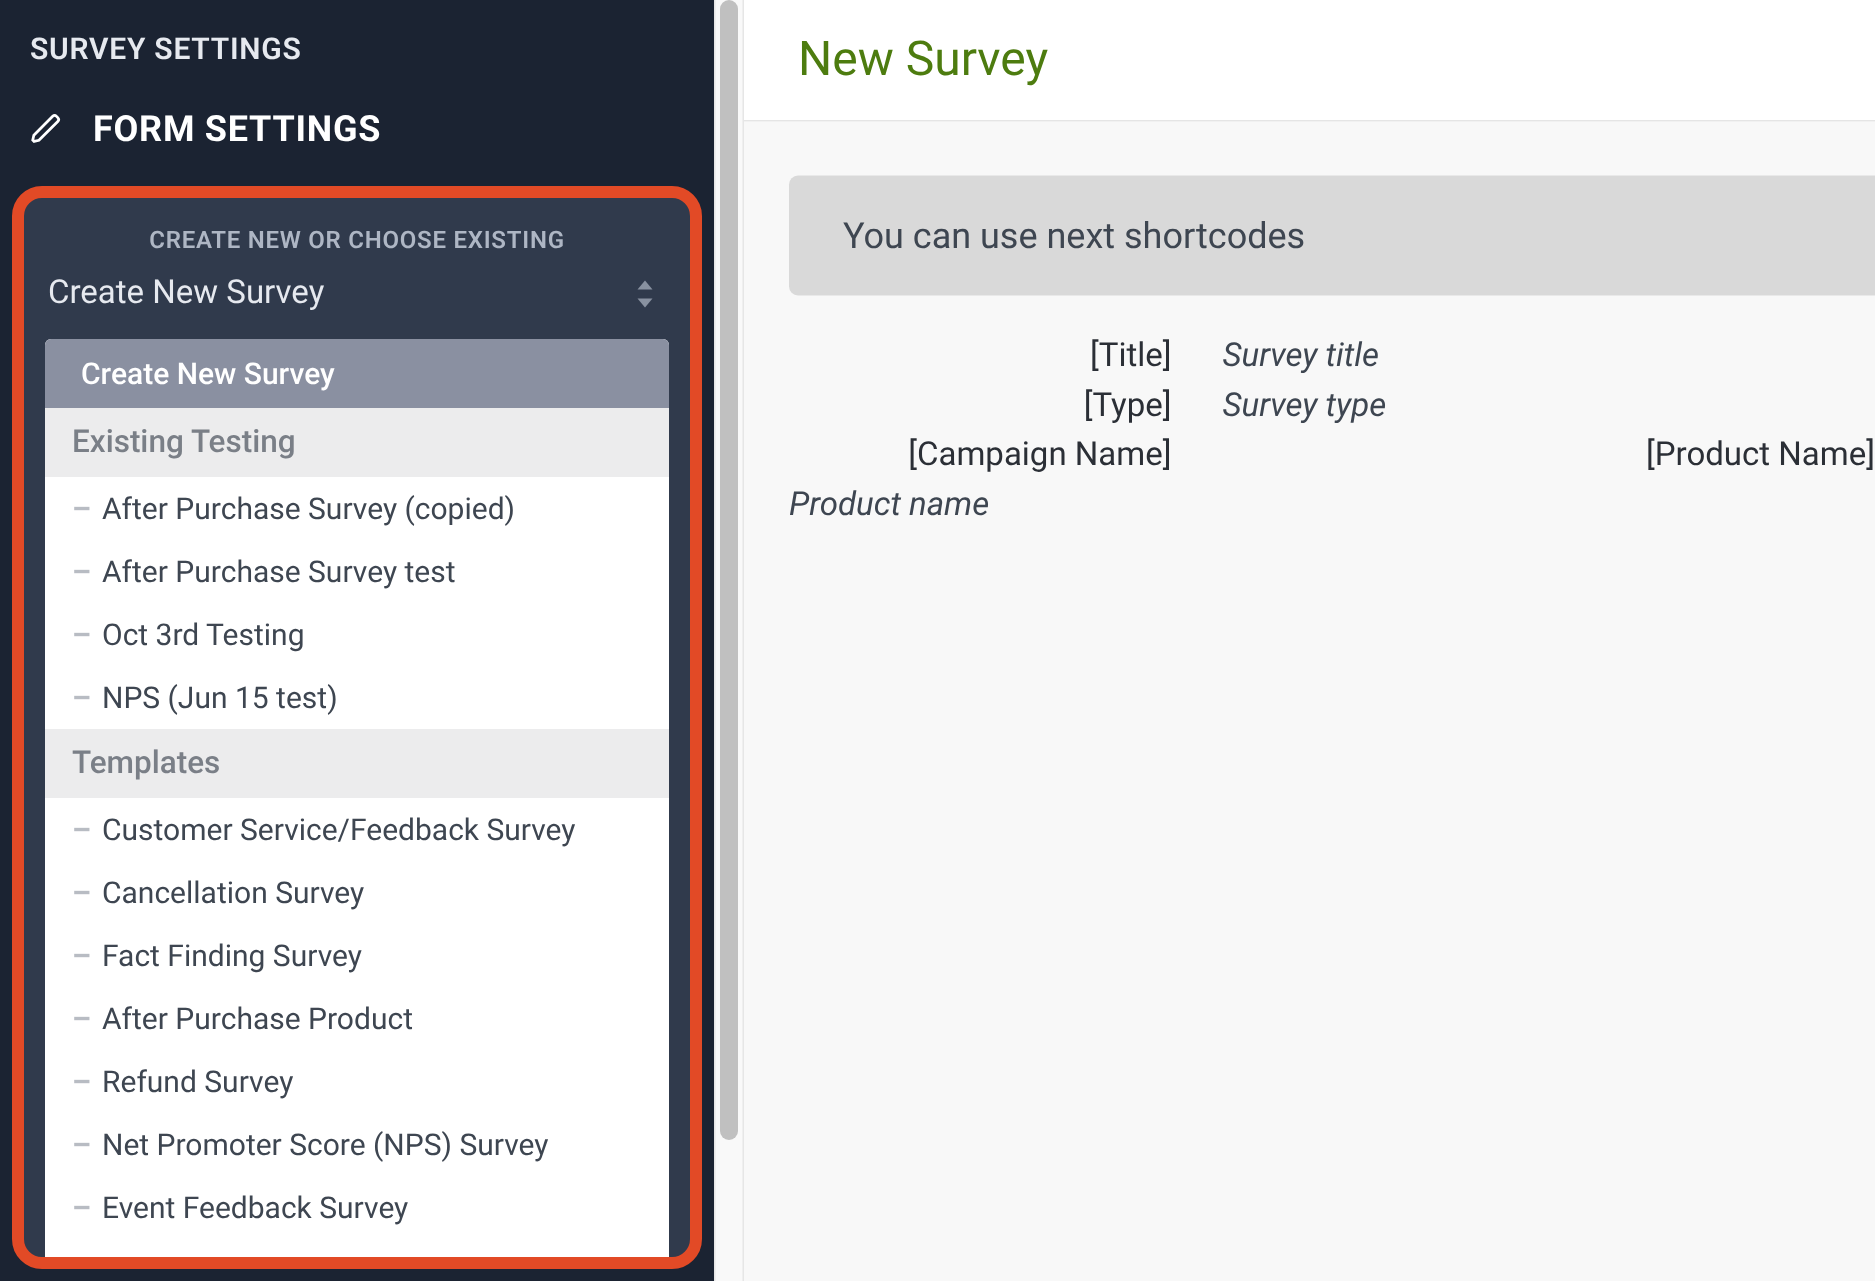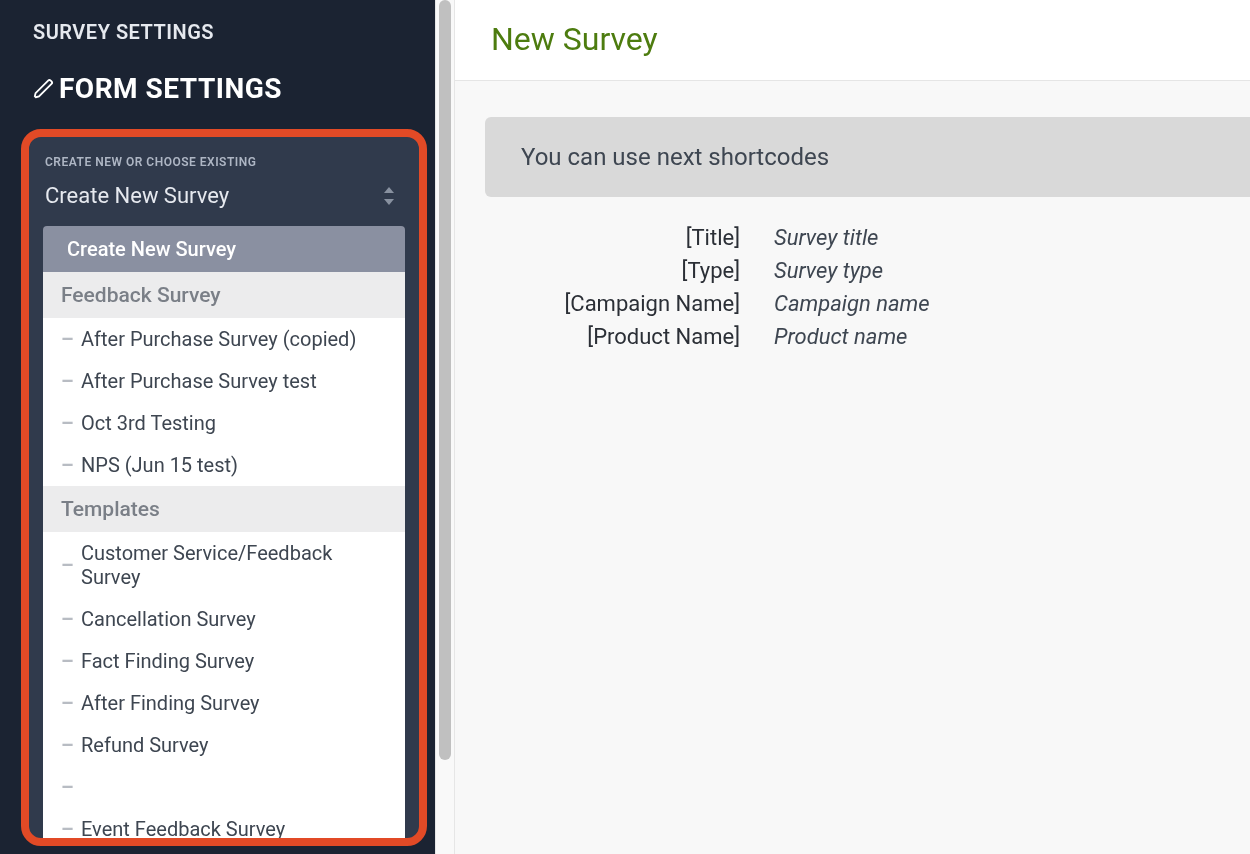--- a/index.html
+++ b/index.html
@@ -7,42 +7,42 @@
       font-family: -apple-system, BlinkMacSystemFont, "Segoe UI", Roboto, "Helvetica Neue", Arial, sans-serif;
       background: #fff;
       width: 1250px;
       height: 854px;
       display: flex;
       overflow: hidden;
     }
 
     
     .sidebar {
-      width: 435px;
+      width: 476px;
       background: #1b2332;
-      padding: 20px 0 0 13px;
+      padding: 20px 0 0 0;
       display: flex;
       flex-direction: column;
       flex-shrink: 0;
     }
     .sidebar-title {
       color: #e6e9ef;
       font-size: 20px;
       font-weight: 600;
       letter-spacing: 0.5px;
       padding: 0 20px 28px 20px;
     }
     .sidebar-section-title {
       color: #ffffff;
-      font-size: 28px;
+      font-size: 24px;
       font-weight: 700;
       letter-spacing: 0.5px;
       display: flex;
       align-items: center;
-      gap: 4px;
+      gap: 20px;
       padding: 0 20px 24px 20px;
     }
     .pencil-icon {
       width: 22px;
       height: 22px;
       flex-shrink: 0;
     }
 
     .highlight-box {
       margin: 0 8px 8px 8px;
@@ -50,24 +50,25 @@
       border-radius: 20px;
       background: #303a4c;
       padding: 14px 14px 0 14px;
       flex: 1;
       display: flex;
       flex-direction: column;
       overflow: hidden;
     }
     .highlight-label {
       color: #aeb6c4;
-      font-size: 12px;
+      font-size: 16px;
       font-weight: 600;
       letter-spacing: 0.5px;
       padding: 4px 2px 12px 2px;
+      text-align: center;
     }
     .select-header {
       color: #e6e9ef;
       font-size: 22px;
       font-weight: 400;
       padding: 2px 2px 18px 2px;
       display: flex;
       align-items: center;
       justify-content: space-between;
     }
@@ -217,21 +218,21 @@
       <span>Create New Survey</span>
       <span class="caret-updown"></span>
     </div>
 
     <div class="dropdown-panel">
 
       <div class="option-row selected">
         <span>Create New Survey</span>
       </div>
 
-      <div class="group-header">Feedback Survey</div>
+      <div class="group-header">Existing Testing</div>
 
       <div class="option-row">
         <span class="bullet">–</span>
         <span>After Purchase Survey (copied)</span>
       </div>
       <div class="option-row">
         <span class="bullet">–</span>
         <span>After Purchase Survey test</span>
       </div>
       <div class="option-row">
@@ -252,28 +253,29 @@
       <div class="option-row">
         <span class="bullet">–</span>
         <span>Cancellation Survey</span>
       </div>
       <div class="option-row">
         <span class="bullet">–</span>
         <span>Fact Finding Survey</span>
       </div>
       <div class="option-row">
         <span class="bullet">–</span>
-        <span>After Finding Survey</span>
+        <span>After Purchase Product</span>
       </div>
       <div class="option-row">
         <span class="bullet">–</span>
         <span>Refund Survey</span>
       </div>
       <div class="option-row">
         <span class="bullet">–</span>
+        <span>Net Promoter Score (NPS) Survey</span>
       </div>
       <div class="option-row">
         <span class="bullet">–</span>
         <span>Event Feedback Survey</span>
       </div>
 
     </div>
   </div>
 </div>
 
@@ -289,17 +291,16 @@
   <div class="shortcodes-box">
     <div class="shortcodes-title">You can use next shortcodes</div>
   </div>
 
   <div class="shortcode-grid">
     <div class="sc-code">[Title]</div>
     <div class="sc-desc">Survey title</div>
     <div class="sc-code">[Type]</div>
     <div class="sc-desc">Survey type</div>
     <div class="sc-code">[Campaign Name]</div>
-    <div class="sc-desc">Campaign name</div>
     <div class="sc-code">[Product Name]</div>
     <div class="sc-desc">Product name</div>
   </div>
 </div>
 
 </body></html>

